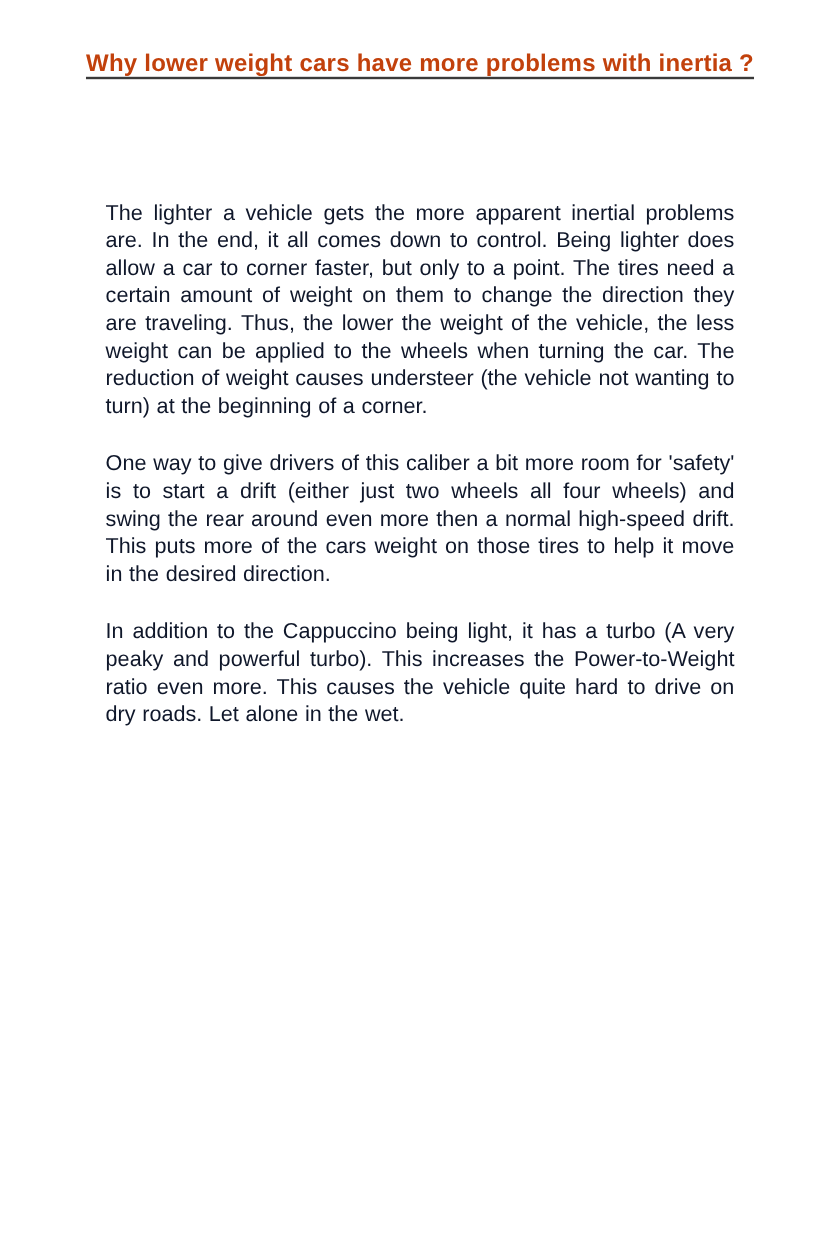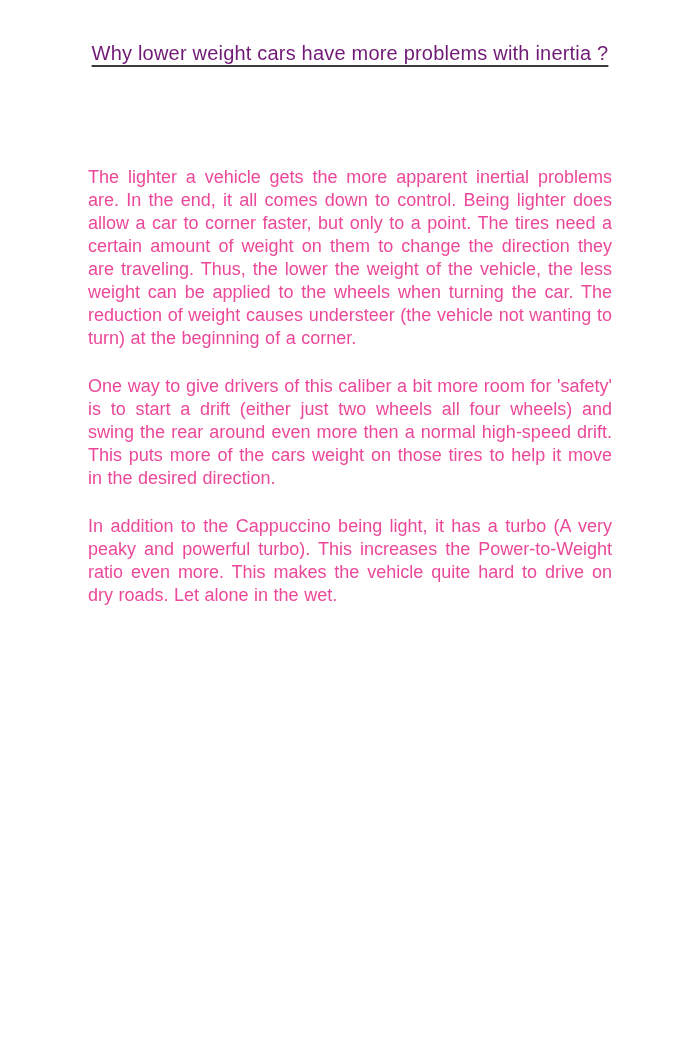--- a/index.html
+++ b/index.html
@@ -20,46 +20,46 @@
     height: 1050px;
     background: #ffffff;
     box-sizing: border-box;
     padding-top: 42px;
   }
   .doc-title {
     margin: 0 auto;
     width: 560px;
     text-align: center;
     font-size: 20px;
-    font-weight: normal;
+    font-weight: bold;
     letter-spacing: 0.2px;
-    color: #701a75;
+    color: #c2410c;
     text-decoration: underline;
     text-underline-offset: 5px;
     text-decoration-thickness: 2px;
     text-decoration-color: #3a3a3a;
   }
   .content {
     width: 524px;
     margin: 101px auto 0 auto;
   }
   .content p {
     margin: 0 0 25px 0;
     font-size: 18px;
     line-height: 23px;
     text-align: justify;
     text-justify: inter-word;
-    color: #ec4899;
+    color: #0f172a;
     word-spacing: 0.5px;
   }
 </style>
 </head>
 <body>
 
 <div class="page">
   <h1 class="doc-title">Why lower weight cars have more problems with inertia ?</h1>
 
   <div class="content">
     <p>The lighter a vehicle gets the more apparent inertial problems are. In the end, it all comes down to control. Being lighter does allow a car to corner faster, but only to a point. The tires need a certain amount of weight on them to change the direction they are traveling. Thus, the lower the weight of the vehicle, the less weight can be applied to the wheels when turning the car. The reduction of weight causes understeer (the vehicle not wanting to turn) at the beginning of a corner.</p>
     <p>One way to give drivers of this caliber a bit more room for 'safety' is to start a drift (either just two wheels all four wheels) and swing the rear around even more then a normal high-speed drift. This puts more of the cars weight on those tires to help it move in the desired direction.</p>
-    <p>In addition to the Cappuccino being light, it has a turbo (A very peaky and powerful turbo). This increases the Power-to-Weight ratio even more. This makes the vehicle quite hard to drive on dry roads. Let alone in the wet.</p>
+    <p>In addition to the Cappuccino being light, it has a turbo (A very peaky and powerful turbo). This increases the Power-to-Weight ratio even more. This causes the vehicle quite hard to drive on dry roads. Let alone in the wet.</p>
   </div>
 </div>
 
 </body></html>

